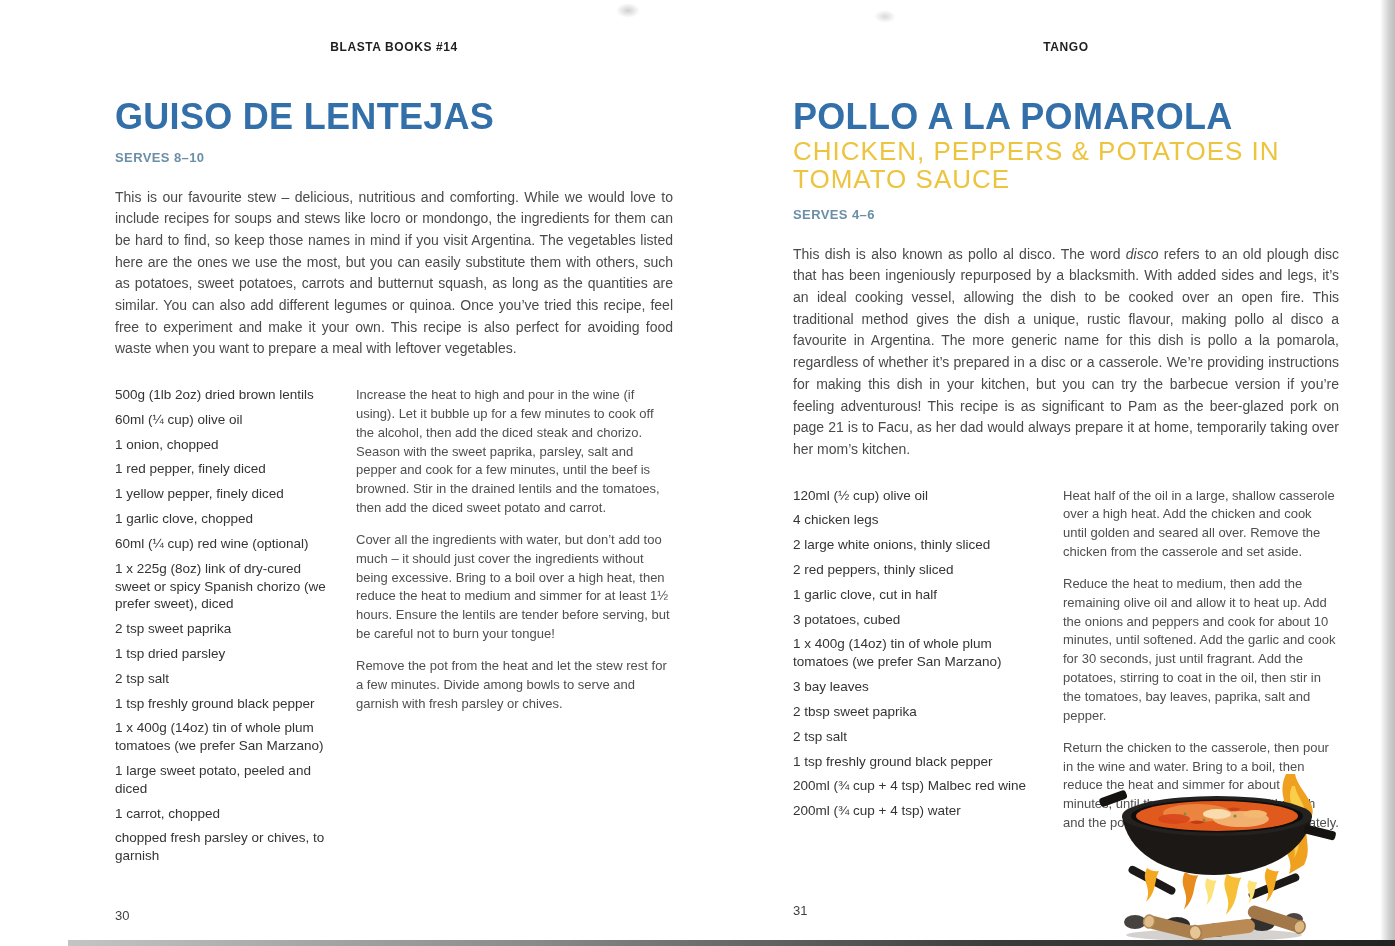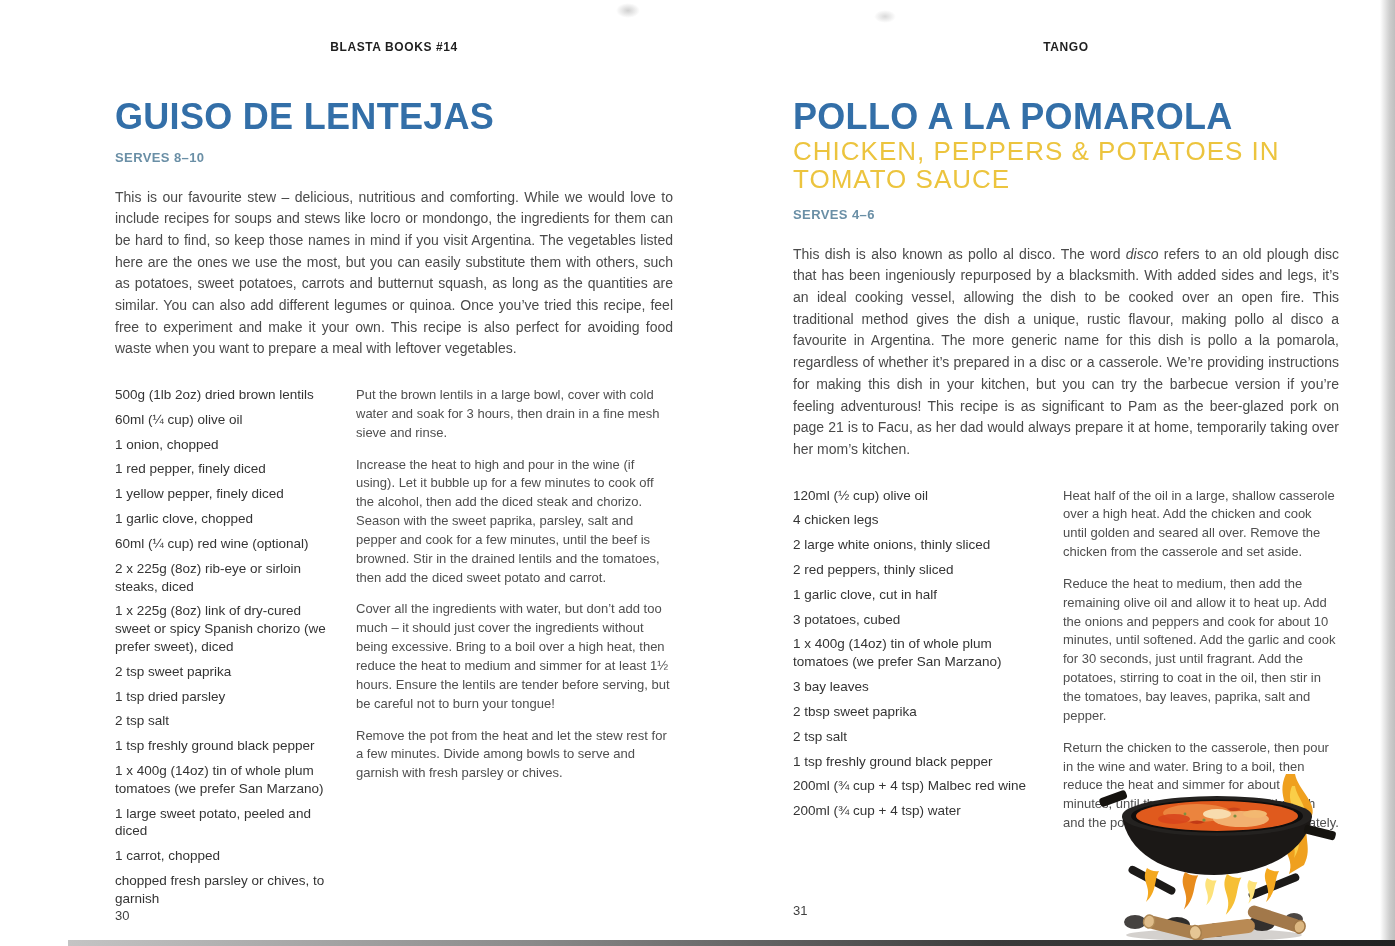--- a/index.html
+++ b/index.html
@@ -120,33 +120,31 @@
   <p class="intro">This is our favourite stew – delicious, nutritious and comforting. While we would love to include recipes for soups and stews like locro or mondongo, the ingredients for them can be hard to find, so keep those names in mind if you visit Argentina. The vegetables listed here are the ones we use the most, but you can easily substitute them with others, such as potatoes, sweet potatoes, carrots and butternut squash, as long as the quantities are similar. You can also add different legumes or quinoa. Once you’ve tried this recipe, feel free to experiment and make it your own. This recipe is also perfect for avoiding food waste when you want to prepare a meal with leftover vegetables.</p>
   <div class="columns">
     <div class="ingredients">
         <p class="ingredient">500g (1lb 2oz) dried brown lentils</p>
         <p class="ingredient">60ml (¼ cup) olive oil</p>
         <p class="ingredient">1 onion, chopped</p>
         <p class="ingredient">1 red pepper, finely diced</p>
         <p class="ingredient">1 yellow pepper, finely diced</p>
         <p class="ingredient">1 garlic clove, chopped</p>
         <p class="ingredient">60ml (¼ cup) red wine (optional)</p>
-        <p class="ingredient">2 x 225g (8oz) rib-eye or sirloin steaks, diced</p>
         <p class="ingredient">1 x 225g (8oz) link of dry-cured sweet or spicy Spanish chorizo (we prefer sweet), diced</p>
         <p class="ingredient">2 tsp sweet paprika</p>
         <p class="ingredient">1 tsp dried parsley</p>
         <p class="ingredient">2 tsp salt</p>
         <p class="ingredient">1 tsp freshly ground black pepper</p>
         <p class="ingredient">1 x 400g (14oz) tin of whole plum tomatoes (we prefer San Marzano)</p>
         <p class="ingredient">1 large sweet potato, peeled and diced</p>
         <p class="ingredient">1 carrot, chopped</p>
         <p class="ingredient">chopped fresh parsley or chives, to garnish</p>
       </div>
     <div class="method">
-        <p class="step">Put the brown lentils in a large bowl, cover with cold water and soak for 3 hours, then drain in a fine mesh sieve and rinse.</p>
         <p class="step">Increase the heat to high and pour in the wine (if using). Let it bubble up for a few minutes to cook off the alcohol, then add the diced steak and chorizo. Season with the sweet paprika, parsley, salt and pepper and cook for a few minutes, until the beef is browned. Stir in the drained lentils and the tomatoes, then add the diced sweet potato and carrot.</p>
         <p class="step">Cover all the ingredients with water, but don’t add too much – it should just cover the ingredients without being excessive. Bring to a boil over a high heat, then reduce the heat to medium and simmer for at least 1½ hours. Ensure the lentils are tender before serving, but be careful not to burn your tongue!</p>
         <p class="step">Remove the pot from the heat and let the stew rest for a few minutes. Divide among bowls to serve and garnish with fresh parsley or chives.</p>
       </div>
   </div>
 </section>
 <div class="page-number page-number-left">30</div>
 
 <section class="page page-right">
   <div class="running-head">TANGO</div>

